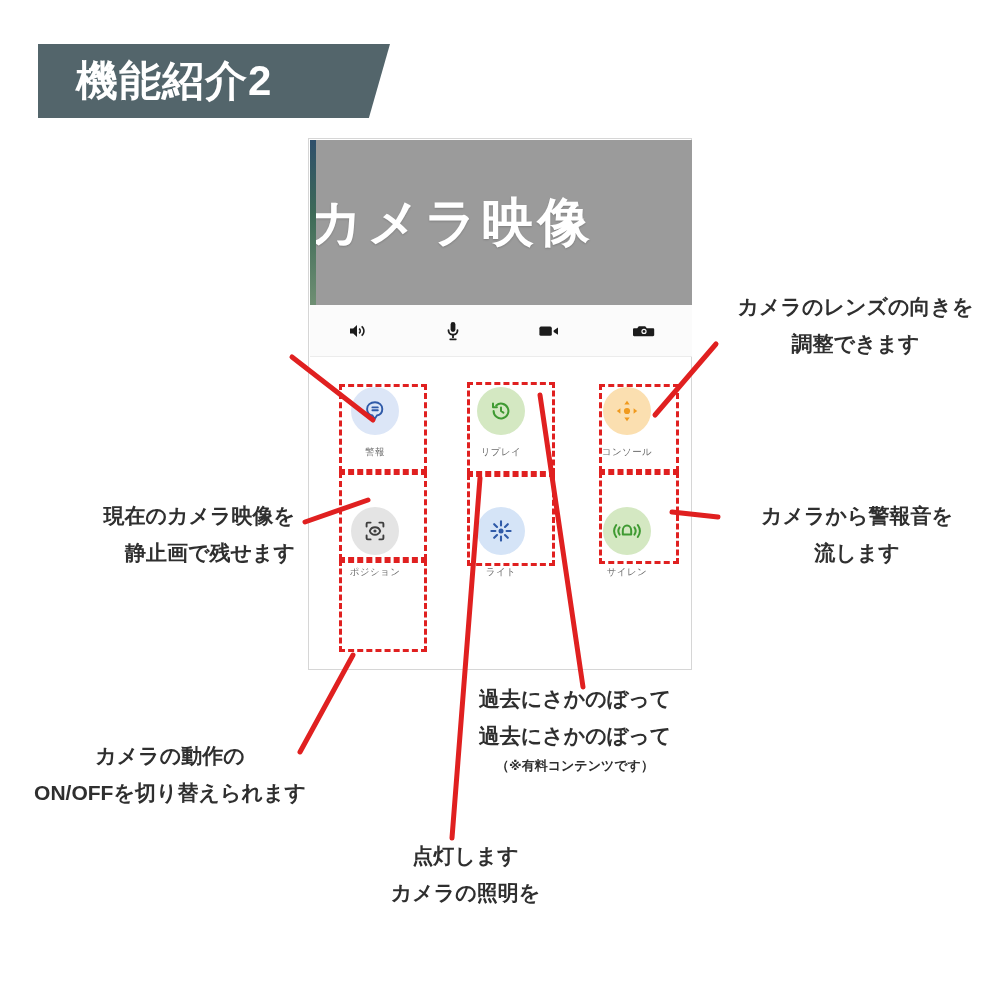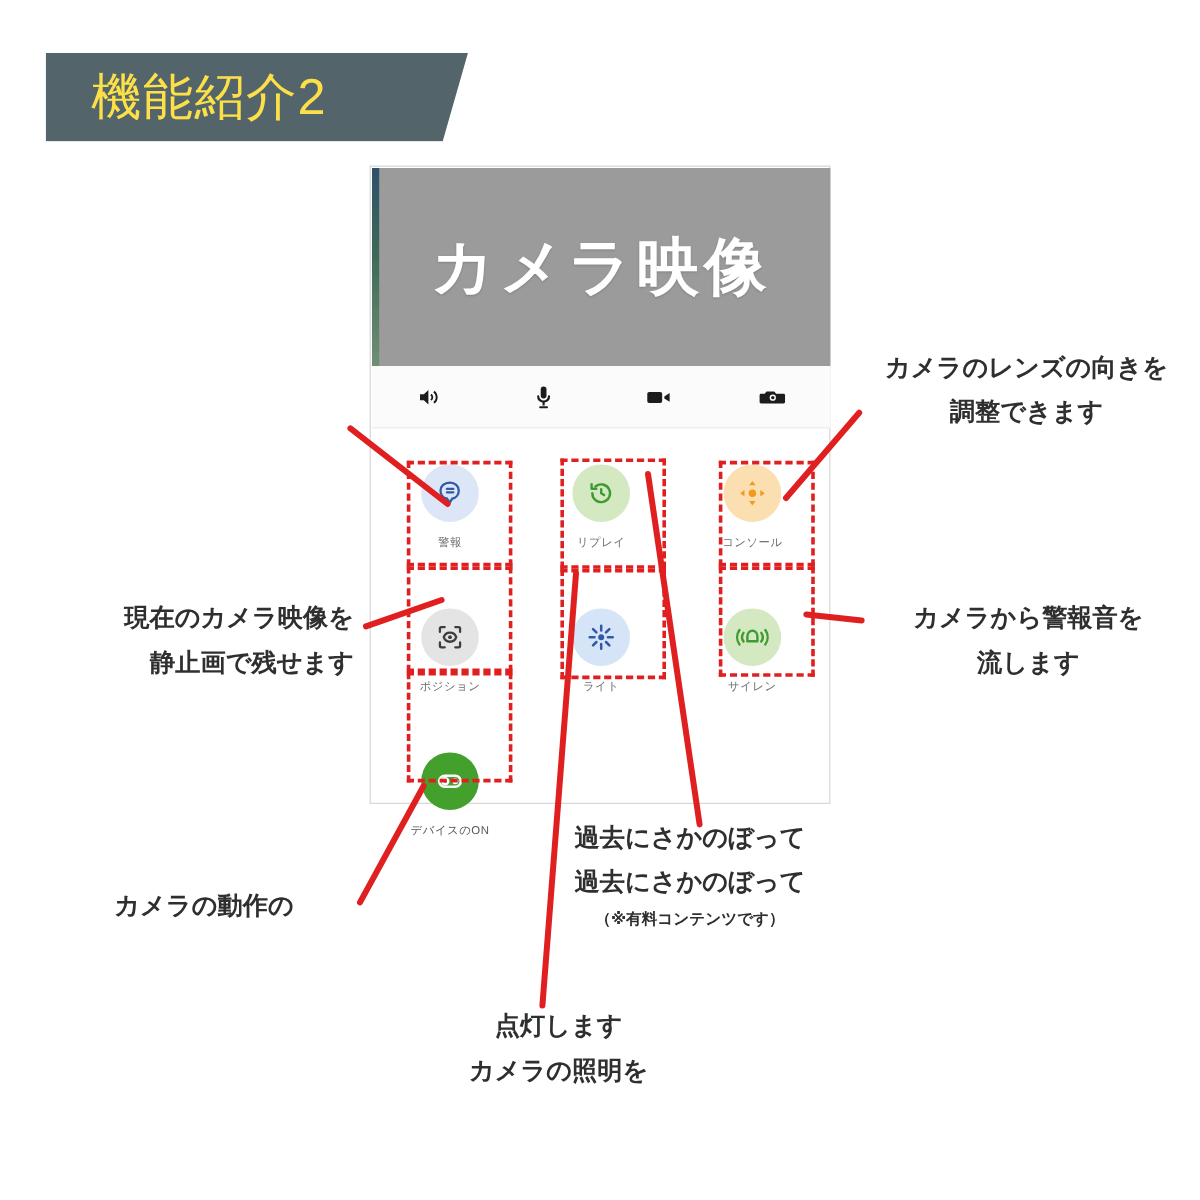--- a/index.html
+++ b/index.html
@@ -13,40 +13,40 @@
 
   
   #title-banner {
     position: absolute; left: 38px; top: 44px;
     width: 352px; height: 74px;
     background: #53656b;
     clip-path: polygon(0 0, 100% 0, 94% 100%, 0 100%);
     display: flex; align-items: center;
   }
   #title-text {
-    color: #fde047;
+    color: #ffffff;
     font-size: 42px;
-    font-weight: normal;
+    font-weight: bold;
     letter-spacing: 1px;
     margin-left: 38px;
     line-height: 1;
   }
 
   
   #phone-card {
     position: absolute; left: 308px; top: 138px;
     width: 384px; height: 532px;
     background: #ffffff;
     border: 1px solid #d6d6d6;
   }
   #camera-view {
     position: absolute; left: 1px; top: 1px;
     width: 382px; height: 165px;
     background: #9b9b9b;
-    display: flex; align-items: center; justify-content: center;
+    display: flex; align-items: center; 
   }
   #camera-view-strip {
     position: absolute; left: 0; top: 0; width: 6px; height: 100%;
     background: linear-gradient(#2f4f6b 0%, #3d6a57 45%, #6f8f73 100%);
   }
   #camera-view-label {
     color: #ffffff;
     font-size: 52px;
     font-weight: bold;
     letter-spacing: 4px;
@@ -227,30 +227,20 @@
         <div class="feature-icon" style="background:#d4e8c2">
           <svg width="28" height="26" viewBox="0 0 28 26" fill="none" stroke="#3f9a32" stroke-width="2" aria-hidden="true">
             <path d="M14 7.6c2.5 0 4.2 2.4 4.2 5.2v3.6H9.8v-3.6c0-2.8 1.7-5.2 4.2-5.2z" stroke-linejoin="round"></path>
             <path d="M6.6 9.4a6.2 6.2 0 0 0 0 7.2M21.4 9.4a6.2 6.2 0 0 1 0 7.2" stroke-linecap="round"></path>
             <path d="M3.2 7a10.4 10.4 0 0 0 0 12M24.8 7a10.4 10.4 0 0 1 0 12" stroke-linecap="round"></path>
           </svg>
         </div>
         <div class="feature-label">サイレン</div>
       </div>
 
-      <div class="feature-cell">
-        <div class="feature-icon" style="background:#43a02c">
-          <svg width="30" height="26" viewBox="0 0 30 26" fill="none" stroke="#ffffff" stroke-width="2.1" aria-hidden="true">
-            <rect x="6" y="8.4" width="18" height="9.2" rx="4.6"></rect>
-            <circle cx="19.4" cy="13" r="2.5" fill="#ffffff" stroke="none"></circle>
-            <circle cx="11" cy="13" r="2.5"></circle>
-          </svg>
-        </div>
-        <div class="feature-label strong">デバイスのON</div>
-      </div>
 
     </div>
 
     <div class="dash-box" style="left:30px;  top:245px; width:88px;  height:88px;"></div>
     <div class="dash-box" style="left:158px; top:243px; width:88px;  height:92px;"></div>
     <div class="dash-box" style="left:290px; top:245px; width:80px;  height:88px;"></div>
     <div class="dash-box" style="left:30px;  top:333px; width:88px;  height:88px;"></div>
     <div class="dash-box" style="left:158px; top:335px; width:88px;  height:92px;"></div>
     <div class="dash-box" style="left:290px; top:333px; width:80px;  height:92px;"></div>
     <div class="dash-box" style="left:30px;  top:421px; width:88px;  height:92px;"></div>
@@ -276,20 +266,21 @@
   </svg>
 
 
   <div class="annot ta-right" style="left:20px; top:498px; width:275px;">
     <div>現在のカメラ映像を</div>
     <div>静止画で残せます</div>
   </div>
 
   <div class="annot ta-center" style="left:5px; top:738px; width:330px;">
     <div>カメラの動作の</div>
+    <div>ON/OFFを切り替えられます</div>
   </div>
 
   <div class="annot ta-center" style="left:718px; top:289px; width:275px;">
     <div>カメラのレンズの向きを</div>
     <div>調整できます</div>
   </div>
 
   <div class="annot ta-center" style="left:722px; top:498px; width:270px;">
     <div>カメラから警報音を</div>
     <div>流します</div>

